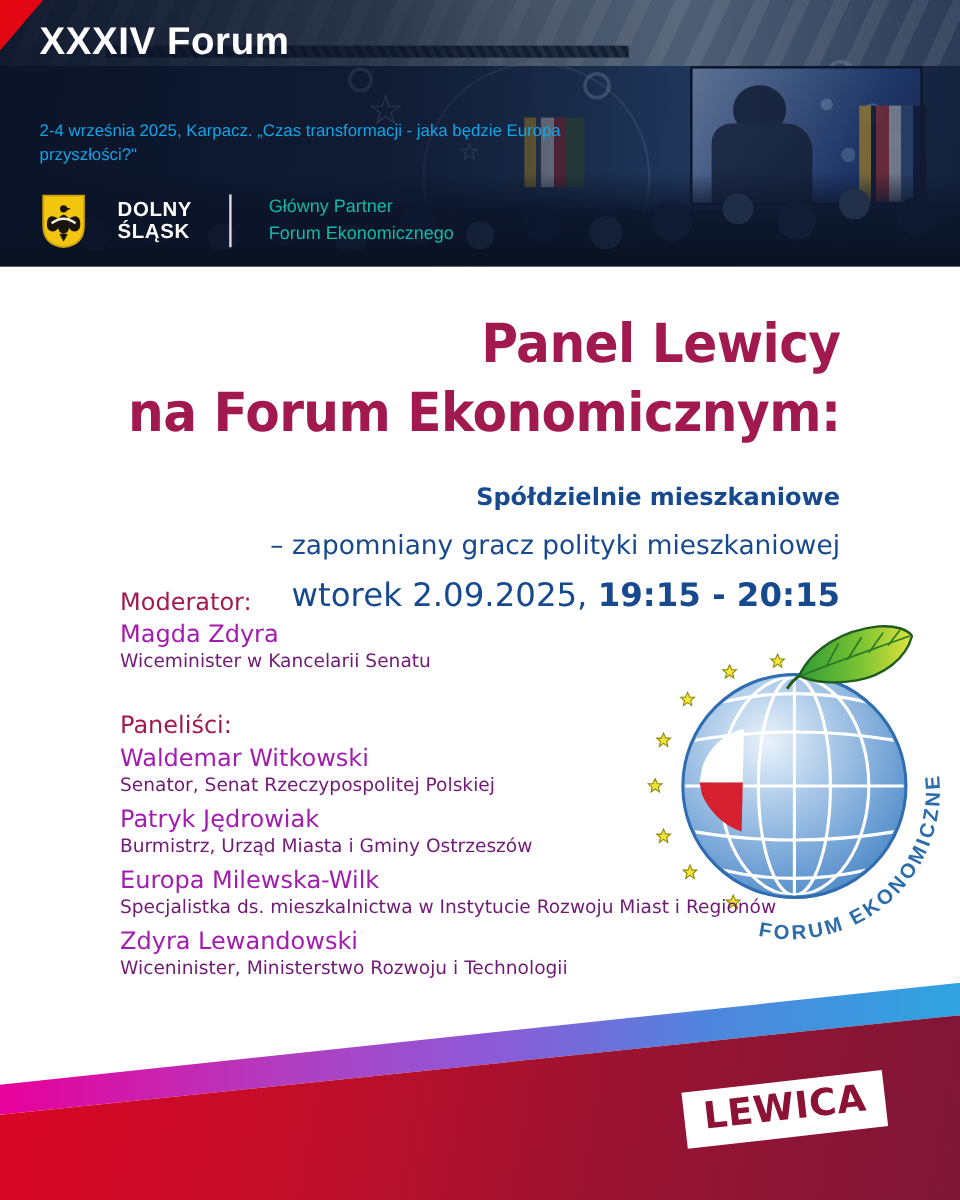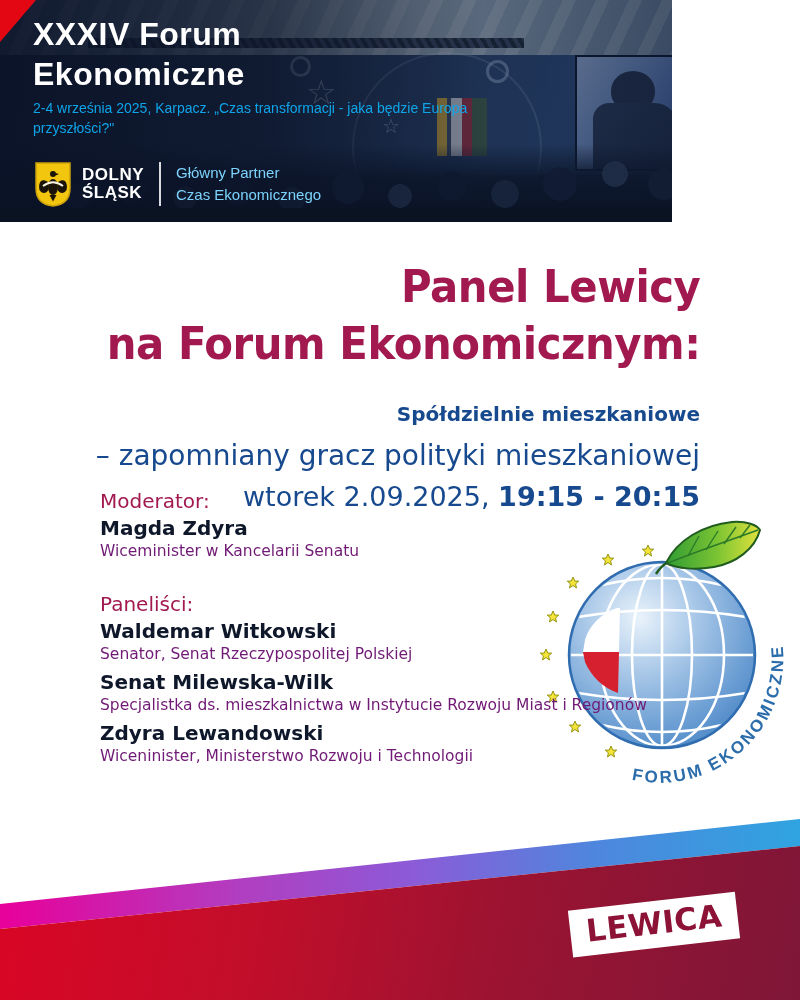--- a/index.html
+++ b/index.html
@@ -1,20 +1,20 @@
 <!DOCTYPE html>
 <html><head>
 <meta charset="utf-8">
 <style>
   html,body{margin:0;padding:0;background:#ffffff;}
   .poster{position:relative;width:800px;height:1000px;overflow:hidden;background:#ffffff;
           font-family:"DejaVu Sans","Liberation Sans",sans-serif;}
 
   
-  .hero{position:absolute;left:0;top:0;width:672px;height:222px;overflow:hidden;background:#16233f;}
+  .hero{position:absolute;left:0;top:0;width:800px;height:222px;overflow:hidden;background:#16233f;}
   .hero-ceiling{position:absolute;left:0;top:0;width:800px;height:60px;
     background:linear-gradient(95deg,#4e6380 0%,#74879e 28%,#8fa0b2 52%,#6a8099 76%,#44597a 100%);}
   .hero-ceiling:after{content:"";position:absolute;inset:0;
     background:repeating-linear-gradient(115deg,rgba(255,255,255,.14) 0 12px,rgba(255,255,255,0) 12px 30px);}
   .hero-stage{position:absolute;left:0;top:55px;width:800px;height:120px;
     background:linear-gradient(100deg,#17263f 0%,#203párd 0,#24395c 45%,#2b4a78 70%,#1b2c4c 100%);}
   .planet-ring{position:absolute;left:352px;top:52px;width:186px;height:186px;border-radius:50%;
     border:2px solid rgba(210,225,245,.16);}
   .light-ring{position:absolute;border-radius:50%;border:3px solid rgba(175,195,225,.45);}
   .truss{position:absolute;left:88px;top:38px;width:436px;height:10px;opacity:.85;
@@ -58,39 +58,39 @@
     background:linear-gradient(to right,rgba(10,18,38,.90) 0%,rgba(10,18,38,.72) 40%,rgba(10,18,38,.34) 72%,rgba(10,18,38,.42) 100%);}
   .hero-shade:after{content:"";position:absolute;left:0;bottom:0;width:100%;height:14px;background:#0a1322;}
   .corner-accent{position:absolute;left:0;top:0;width:36px;height:42px;background:#e30613;
     clip-path:polygon(0 0,100% 0,0 100%);}
 
   .hero-content{position:absolute;inset:0;color:#ffffff;}
   .event-title{position:absolute;left:33px;top:14px;margin:0;font-size:32px;line-height:40px;
     font-weight:800;letter-spacing:.5px;font-family:"Liberation Sans",sans-serif;}
   .tagline{position:absolute;left:33px;top:98px;margin:0;width:470px;font-size:14px;line-height:20px;
     color:#0ea5e9;font-family:"Liberation Sans",sans-serif;}
-  .partner-row{position:absolute;left:33px;top:160px;display:flex;align-items:center;gap:9px;}
+  .partner-row{position:absolute;left:33px;top:160px;display:flex;align-items:center;gap:25px;}
   .region-name{font-family:"Liberation Sans",sans-serif;font-weight:800;font-size:17px;line-height:18px;
     letter-spacing:.5px;}
   .partner-sep{width:2px;height:44px;background:rgba(255,255,255,.85);margin:0 6px;}
-  .partner-text{font-family:"Liberation Sans",sans-serif;font-size:15px;line-height:22px;color:#7dd3fc;}
+  .partner-text{font-family:"Liberation Sans",sans-serif;font-size:15px;line-height:22px;color:#14b8a6;}
 
   
   .title-block{position:absolute;top:258px;right:100px;text-align:right;color:#a21950;
     transform:scaleX(.93);transform-origin:right top;}
   .title-line{margin:0;font-size:45px;line-height:57px;font-weight:800;letter-spacing:-.5px;}
   .subtitle-block{position:absolute;top:393px;right:100px;text-align:right;color:#17498e;}
   .subtitle-bold{margin:0;font-size:20px;line-height:42px;font-weight:700;}
-  .subtitle-regular{margin:0;font-size:28px;line-height:42px;font-weight:400;}
+  .subtitle-regular{margin:0;font-size:22px;line-height:42px;font-weight:400;}
   .date-line{margin:0;font-size:27px;line-height:40px;font-weight:400;text-align:right;}
   .date-line b{font-weight:800;}
 
   .people{position:absolute;left:100px;top:488px;z-index:2;white-space:nowrap;}
   .section-label{margin:0 0 2px 0;font-size:20px;line-height:26px;color:#a21950;font-weight:400;}
-  .person-name{margin:0;font-size:20px;line-height:25px;color:#0f172a;font-weight:700;}
+  .person-name{margin:0;font-size:20px;line-height:25px;color:#a21caf;font-weight:400;}
   .person-role{margin:0 18px 5px 0;font-size:15.5px;line-height:21px;color:#701a75;font-weight:400;}
   .people-gap{height:24px;}
 
   .forum-logo{position:absolute;left:525px;top:500px;z-index:1;}
 
   
   .footer-stripe{position:absolute;inset:0;pointer-events:none;
     clip-path:polygon(0 90.4%,100% 81.9%,100% 84.6%,0 92.9%);
     background:linear-gradient(90deg,#e8009a 0%,#b13ec0 30%,#8b5bd8 52%,#4f86dd 74%,#2fa4e0 100%);}
   .footer-red{position:absolute;inset:0;pointer-events:none;
@@ -120,21 +120,20 @@
     <div class="big-screen"></div>
     <div class="flags flags-left"></div>
     <div class="flags flags-right"></div>
     <div class="crowd"></div>
     <div class="hero-shade"></div>
     <div class="corner-accent"></div>
 
     <div class="hero-content">
       <h1 class="event-title">
         <span>XXXIV Forum</span><br>
-        <span>Ekonomiczne</span>
       </h1>
       <p class="tagline">2-4 września 2025, Karpacz. „Czas transformacji - jaka będzie Europa przyszłości?"</p>
 
       <div class="partner-row">
         <svg width="40" height="48" viewBox="0 0 40 48">
           <path d="M3,3 H37 V28 C37,40 30,45 20,46 C10,45 3,40 3,28 Z" fill="#f2c50f" stroke="#caa10a" stroke-width="1.5"></path>
           <ellipse cx="20" cy="27" rx="5" ry="8" fill="#1a1408"></ellipse>
           <circle cx="20" cy="14" r="3" fill="#1a1408"></circle>
           <path d="M22.5,13 L26,14 L22.5,15.5 Z" fill="#1a1408"></path>
           <path d="M15,22 C8,17 5,23 6.5,30 C9,34.5 14,33.5 15.5,29.5 Z" fill="#1a1408"></path>
@@ -142,21 +141,21 @@
           <path d="M16.5,35 L23.5,35 L20,41.5 Z" fill="#1a1408"></path>
           <path d="M10,26 Q20,18.5 30,26" stroke="#f7f3e2" stroke-width="2" fill="none"></path>
         </svg>
         <div class="region-name">
           <span>DOLNY</span><br>
           <span>ŚLĄSK</span>
         </div>
         <div class="partner-sep"></div>
         <div class="partner-text">
           <span>Główny Partner</span><br>
-          <span>Czas Ekonomicznego</span>
+          <span>Forum Ekonomicznego</span>
         </div>
       </div>
     </div>
   </header>
 
   <main>
 
     <div class="title-block">
       <h2 class="title-line">Panel Lewicy</h2>
       <h2 class="title-line">na Forum Ekonomicznym:</h2>
@@ -173,23 +172,27 @@
       <p class="person-name">Magda Zdyra</p>
       <p class="person-role">Wiceminister w Kancelarii Senatu</p>
       <div class="people-gap"></div>
       <p class="section-label">Paneliści:</p>
       <div>
       <div>
         <p class="person-name name">Waldemar Witkowski</p>
         <p class="person-role role">Senator, Senat Rzeczypospolitej Polskiej</p>
       </div>
 
-
-      <div>
-        <p class="person-name name">Senat Milewska-Wilk</p>
+      <div>
+        <p class="person-name name">Patryk Jędrowiak</p>
+        <p class="person-role role">Burmistrz, Urząd Miasta i Gminy Ostrzeszów</p>
+      </div>
+
+      <div>
+        <p class="person-name name">Europa Milewska-Wilk</p>
         <p class="person-role role">Specjalistka ds. mieszkalnictwa w Instytucie Rozwoju Miast i Regionów</p>
       </div>
 
       <div>
         <p class="person-name name">Zdyra Lewandowski</p>
         <p class="person-role role">Wiceninister, Ministerstwo Rozwoju i Technologii</p>
       </div>
     </div>
     </section>
 

